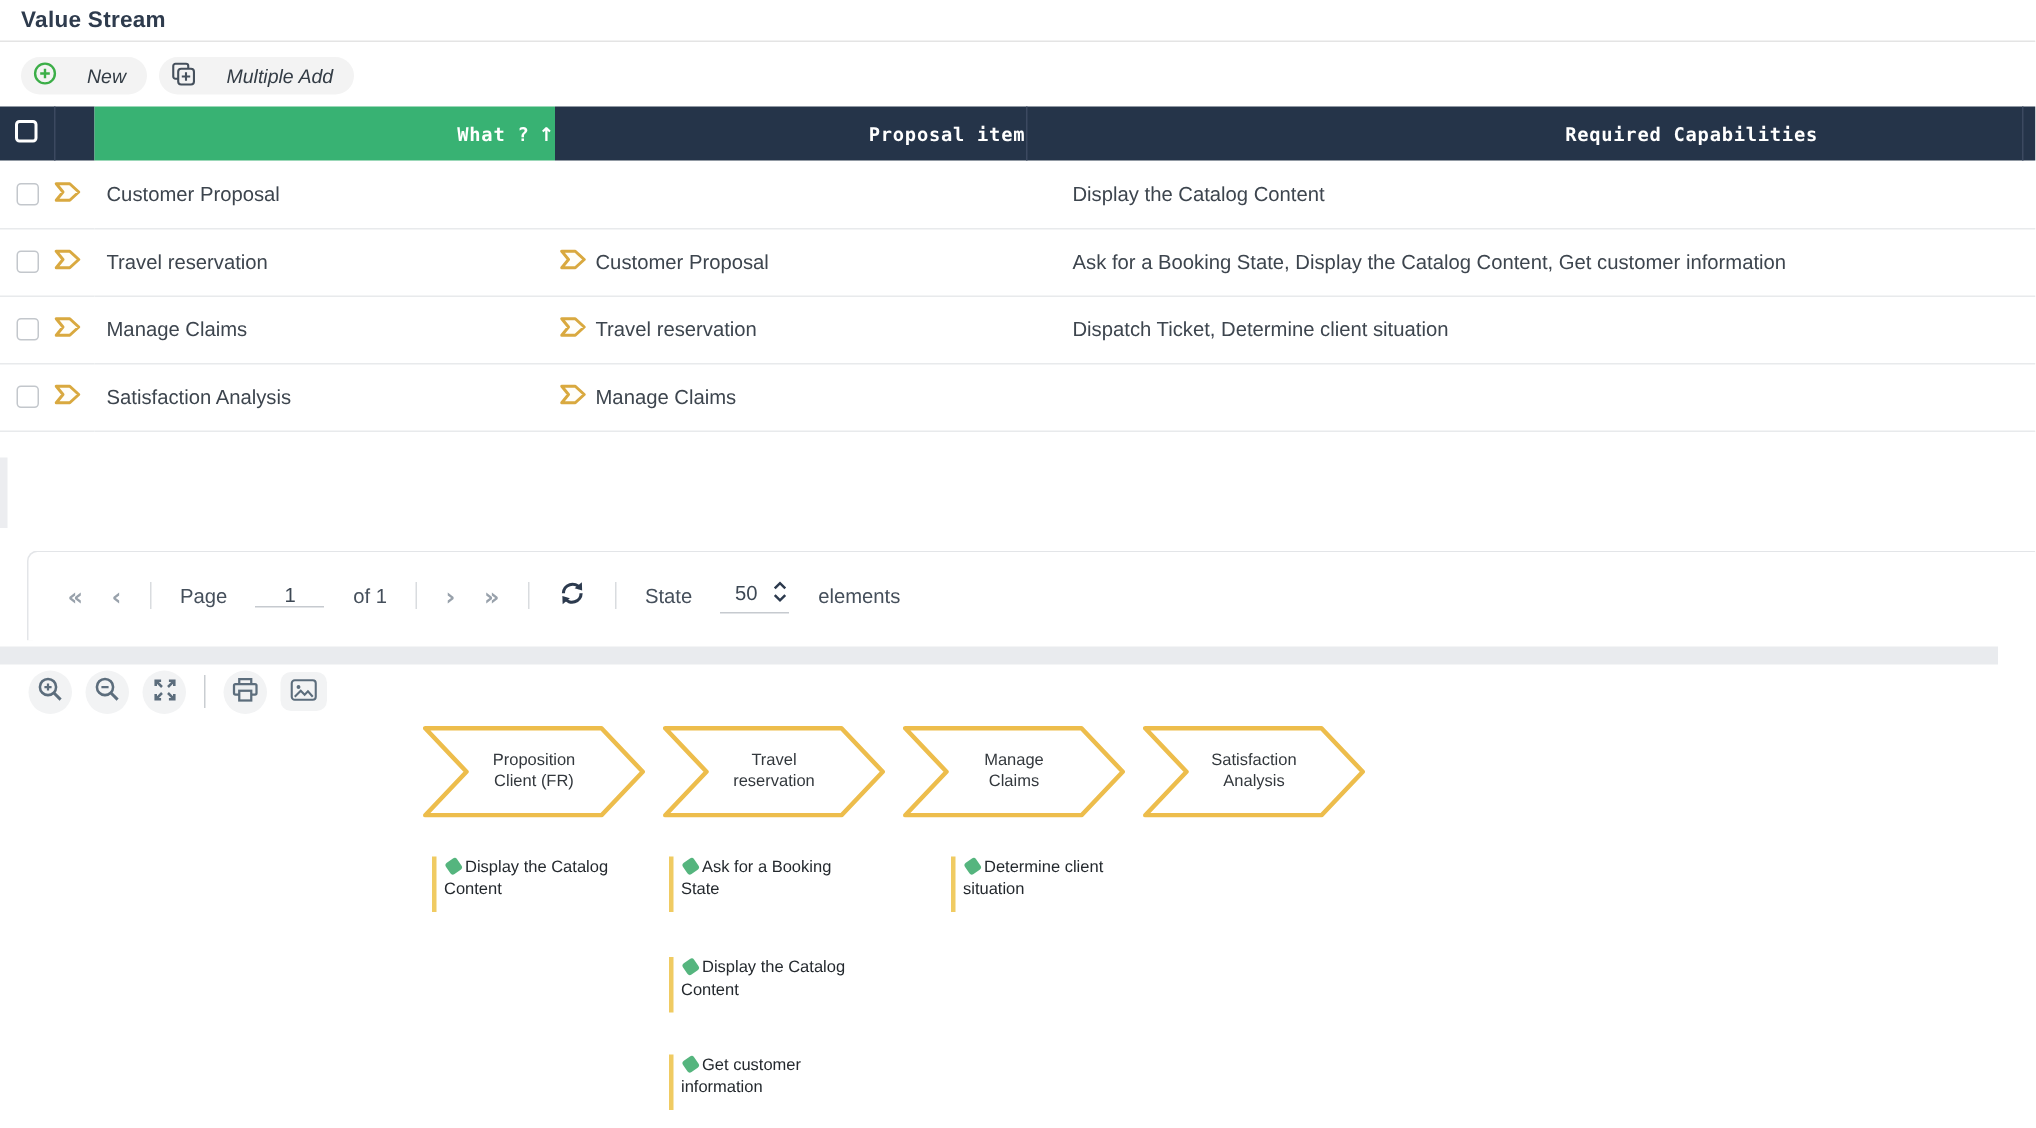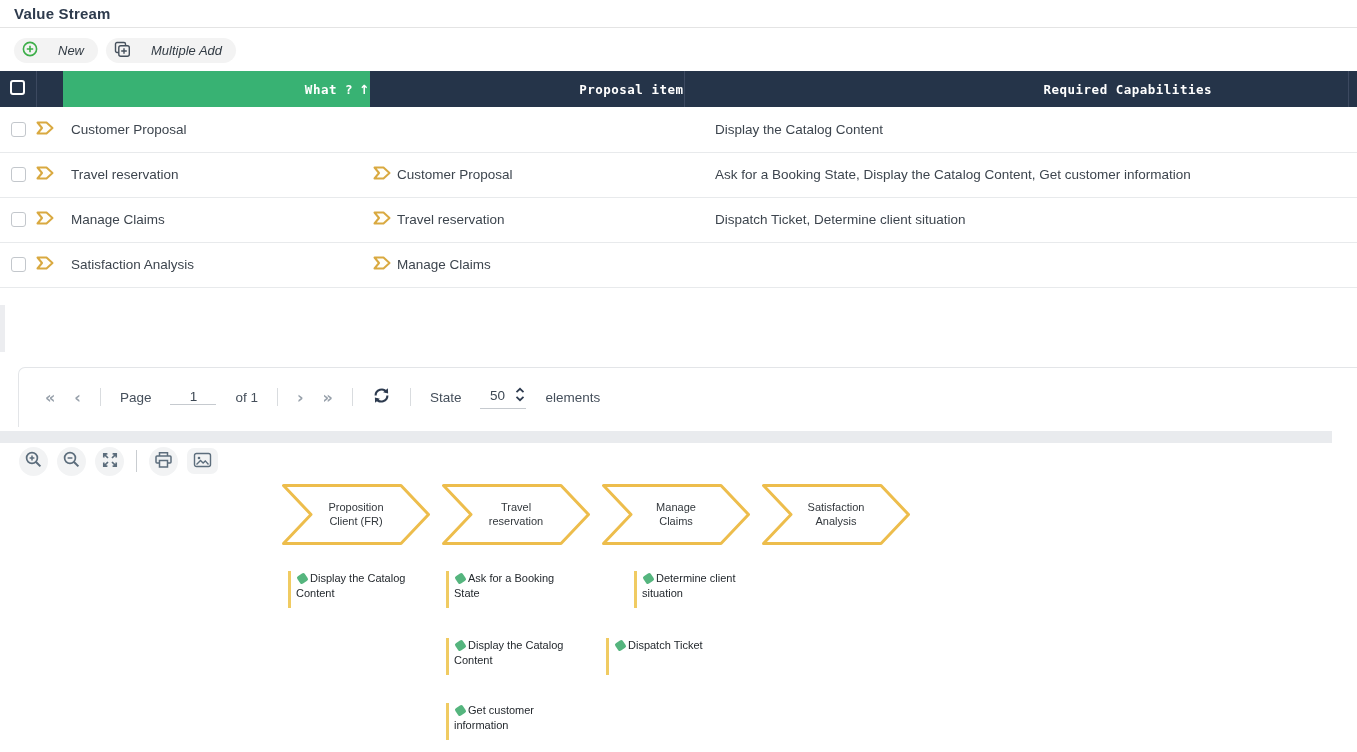--- a/index.html
+++ b/index.html
@@ -314,17 +314,14 @@
   <div class="cap" style="left:446px; top:159px">
     <span class="diamond"></span><span>Display the Catalog Content</span>
   </div>
   <div class="cap" style="left:446px; top:224px">
     <span class="diamond"></span><span>Get customer information</span>
   </div>
 
   <div class="cap" style="left:634px; top:92px">
     <span class="diamond"></span><span>Determine client situation</span>
   </div>
-  <div class="cap" style="left:606px; top:159px">
-    <span class="diamond"></span><span>Dispatch Ticket</span>
-  </div>
 
 </div>
 
 </body></html>

